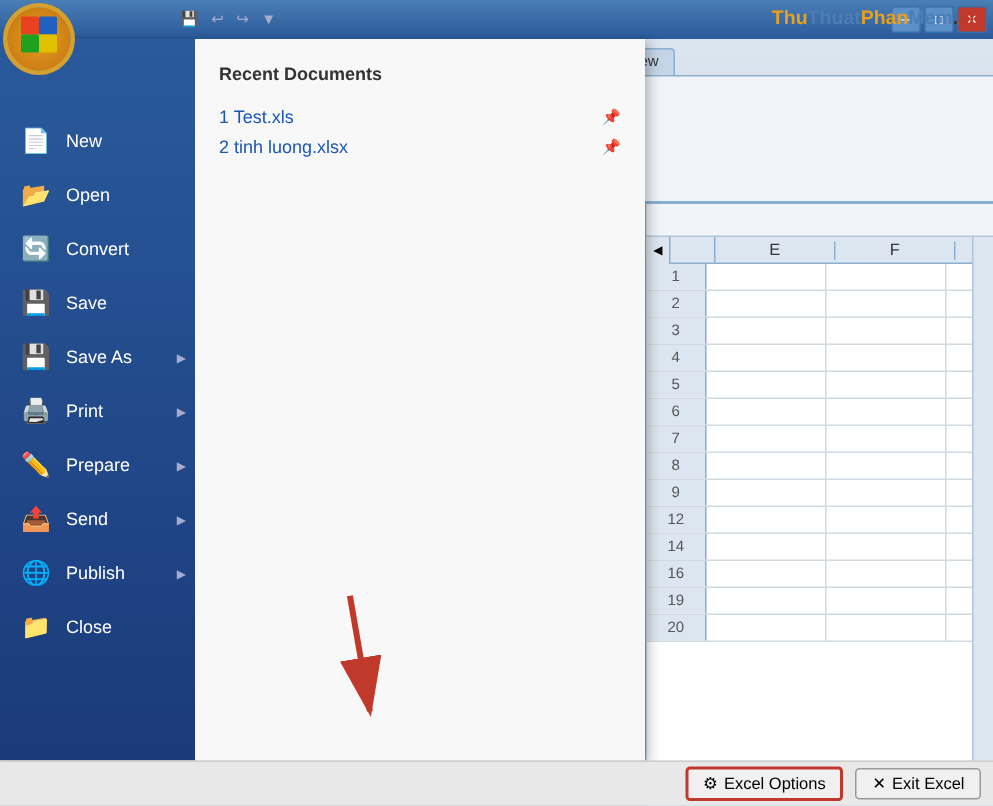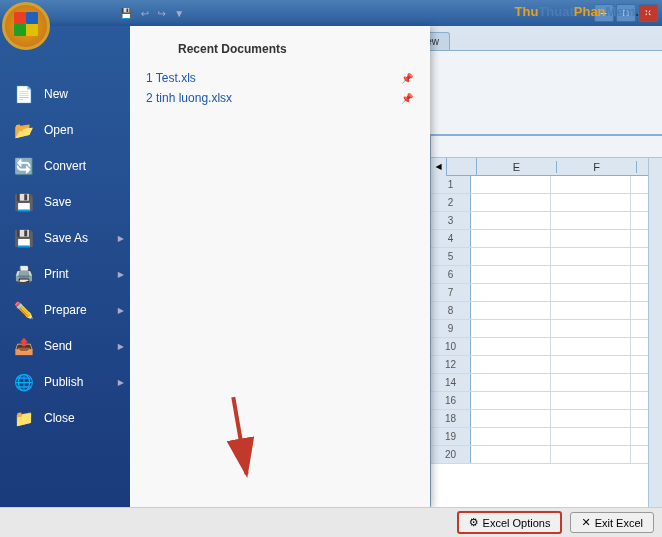--- a/index.html
+++ b/index.html
@@ -245,21 +245,20 @@
     .recent-panel {
       flex: 1;
       padding: 16px;
       background: #f8f8f8;
     }
     .recent-title {
       font-size: 12px;
       font-weight: bold;
       color: #333;
       margin-bottom: 12px;
-      margin-left: 32px;
     }
     .recent-item {
       display: flex;
       align-items: center;
       justify-content: space-between;
       padding: 3px 0;
       cursor: pointer;
       font-size: 12px;
       color: #1a56b5;
     }
@@ -678,45 +677,33 @@
       <div class="grid-cell"></div>
       <div style="flex:1;"></div>
     </div>
         <div class="grid-row">
       <div class="row-header">9</div>
       <div class="grid-cell"></div>
       <div class="grid-cell"></div>
       <div style="flex:1;"></div>
     </div>
         <div class="grid-row">
-      <div class="row-header">10</div>
-      <div class="grid-cell"></div>
-      <div class="grid-cell"></div>
-      <div style="flex:1;"></div>
-    </div>
-        <div class="grid-row">
       <div class="row-header">12</div>
       <div class="grid-cell"></div>
       <div class="grid-cell"></div>
       <div style="flex:1;"></div>
     </div>
         <div class="grid-row">
       <div class="row-header">14</div>
       <div class="grid-cell"></div>
       <div class="grid-cell"></div>
       <div style="flex:1;"></div>
     </div>
         <div class="grid-row">
       <div class="row-header">16</div>
-      <div class="grid-cell"></div>
-      <div class="grid-cell"></div>
-      <div style="flex:1;"></div>
-    </div>
-        <div class="grid-row">
-      <div class="row-header">18</div>
       <div class="grid-cell"></div>
       <div class="grid-cell"></div>
       <div style="flex:1;"></div>
     </div>
         <div class="grid-row">
       <div class="row-header">19</div>
       <div class="grid-cell"></div>
       <div class="grid-cell"></div>
       <div style="flex:1;"></div>
     </div>

